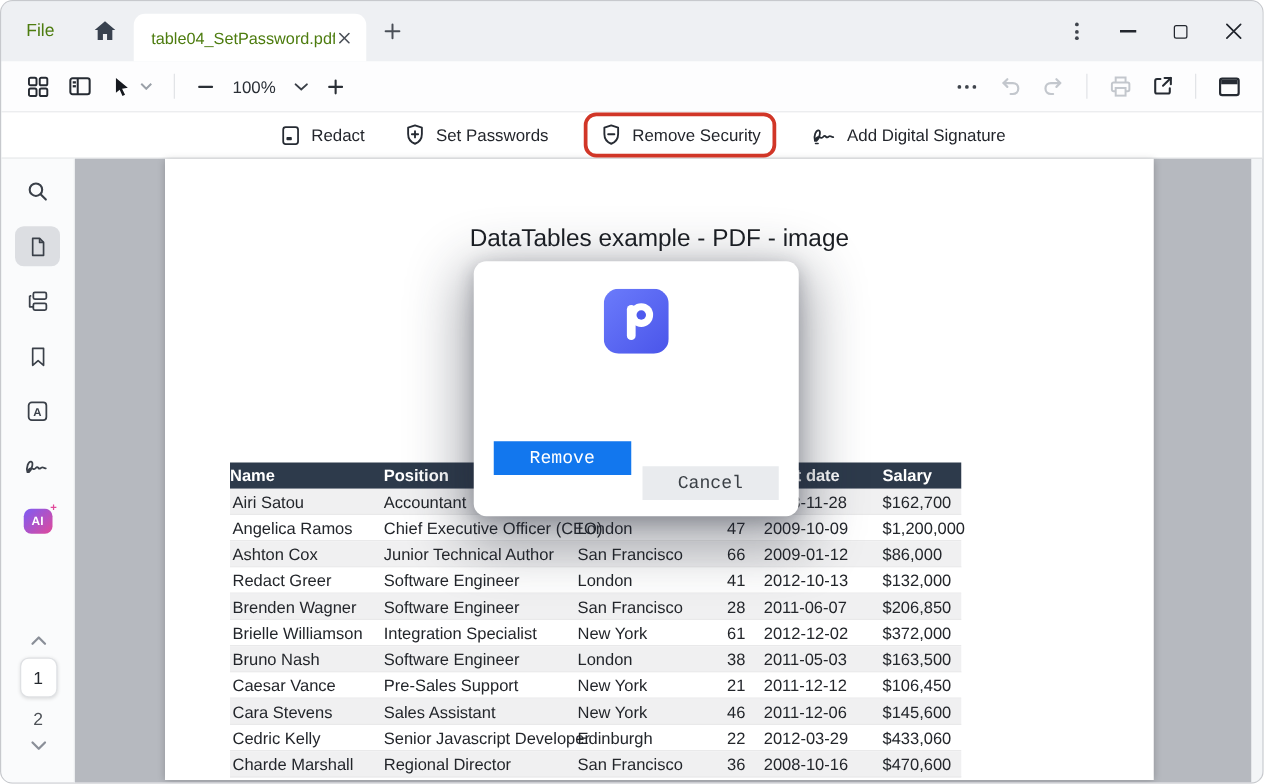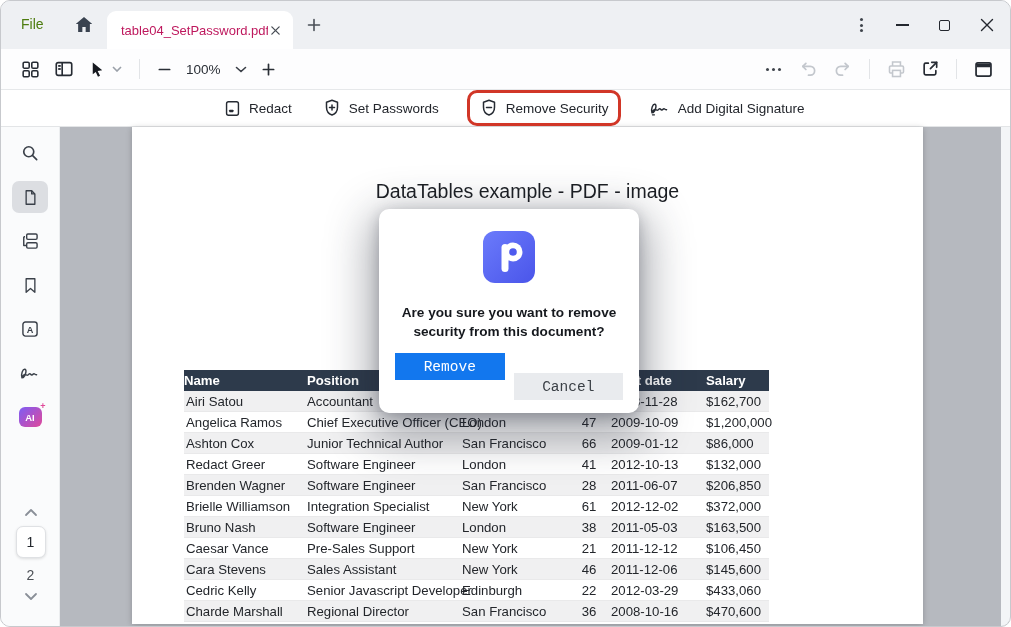--- a/index.html
+++ b/index.html
@@ -6,21 +6,21 @@
   body { background: #fff; font-family: "Liberation Sans", sans-serif; }
   .window { position: relative; width: 1011px; height: 627px; border: 1px solid #c7c9cd;
             border-radius: 10px; overflow: hidden; background: #eef0f3; }
 
   
   .titlebar { position: absolute; left: 0; top: 0; width: 100%; height: 48px; background: #eef0f3; }
   .file-btn { position: absolute; left: 20px; top: 15px; font-size: 14px; font-weight: 400; color: #4d7c0f; cursor: default; }
   .home-btn { position: absolute; left: 72px; top: 13px; }
   .tab { position: absolute; left: 106px; top: 10px; width: 186px; height: 38px; background: #fff;
          border-radius: 9px 9px 0 0; display: flex; align-items: center; padding: 0 10px 0 14px; }
-  .tab-label { flex: 1; font-size: 13px; color: #be185d; white-space: nowrap; overflow: hidden; }
+  .tab-label { flex: 1; font-size: 13px; color: #4d7c0f; white-space: nowrap; overflow: hidden; }
   .tab-close { display: flex; align-items: center; padding: 2px; }
   .newtab { position: absolute; left: 306px; top: 17px; }
   .win-controls { position: absolute; right: 16px; top: 0; height: 48px; display: flex; align-items: center; gap: 30px; }
   .kebab { display: flex; flex-direction: column; gap: 2.5px; padding: 3px; }
   .kebab i { width: 3px; height: 3px; border-radius: 50%; background: #3f444c; }
   .min-bar { width: 13px; height: 1.7px; background: #23272e; }
   .max-box { width: 11px; height: 11px; border: 1.7px solid #23272e; border-radius: 2px; }
 
   
   .toolbar1 { position: absolute; left: 0; top: 48px; width: 100%; height: 41px; background: #fdfdfe; border-bottom: 1px solid #e6e8ea; }
@@ -432,20 +432,19 @@
         <linearGradient id="lg" x1="0" y1="0" x2="1" y2="1">
           <stop offset="0" stop-color="#6b7bfb"></stop>
             <stop offset="1" stop-color="#4a55ea"></stop>
         </linearGradient>
       </defs>
       <rect x="0" y="0" width="52" height="52" rx="12" fill="url(#lg)"></rect>
       <rect x="18.5" y="13" width="7" height="28" rx="3.5" fill="#fff"></rect>
       <circle cx="30" cy="21" r="9.5" fill="#fff"></circle>
       <circle cx="30" cy="21" r="3.8" fill="#4e5aee"></circle>
     </svg>
-    <div class="dlg-msg">Are you sure you want to remove security from this document?</div>
     <div class="dlg-buttons">
       <button class="dlg-btn btn-remove">Remove</button>
       <button class="dlg-btn btn-cancel">Cancel</button>
     </div>
   </div>
 
 </div>
 
 </body></html>

